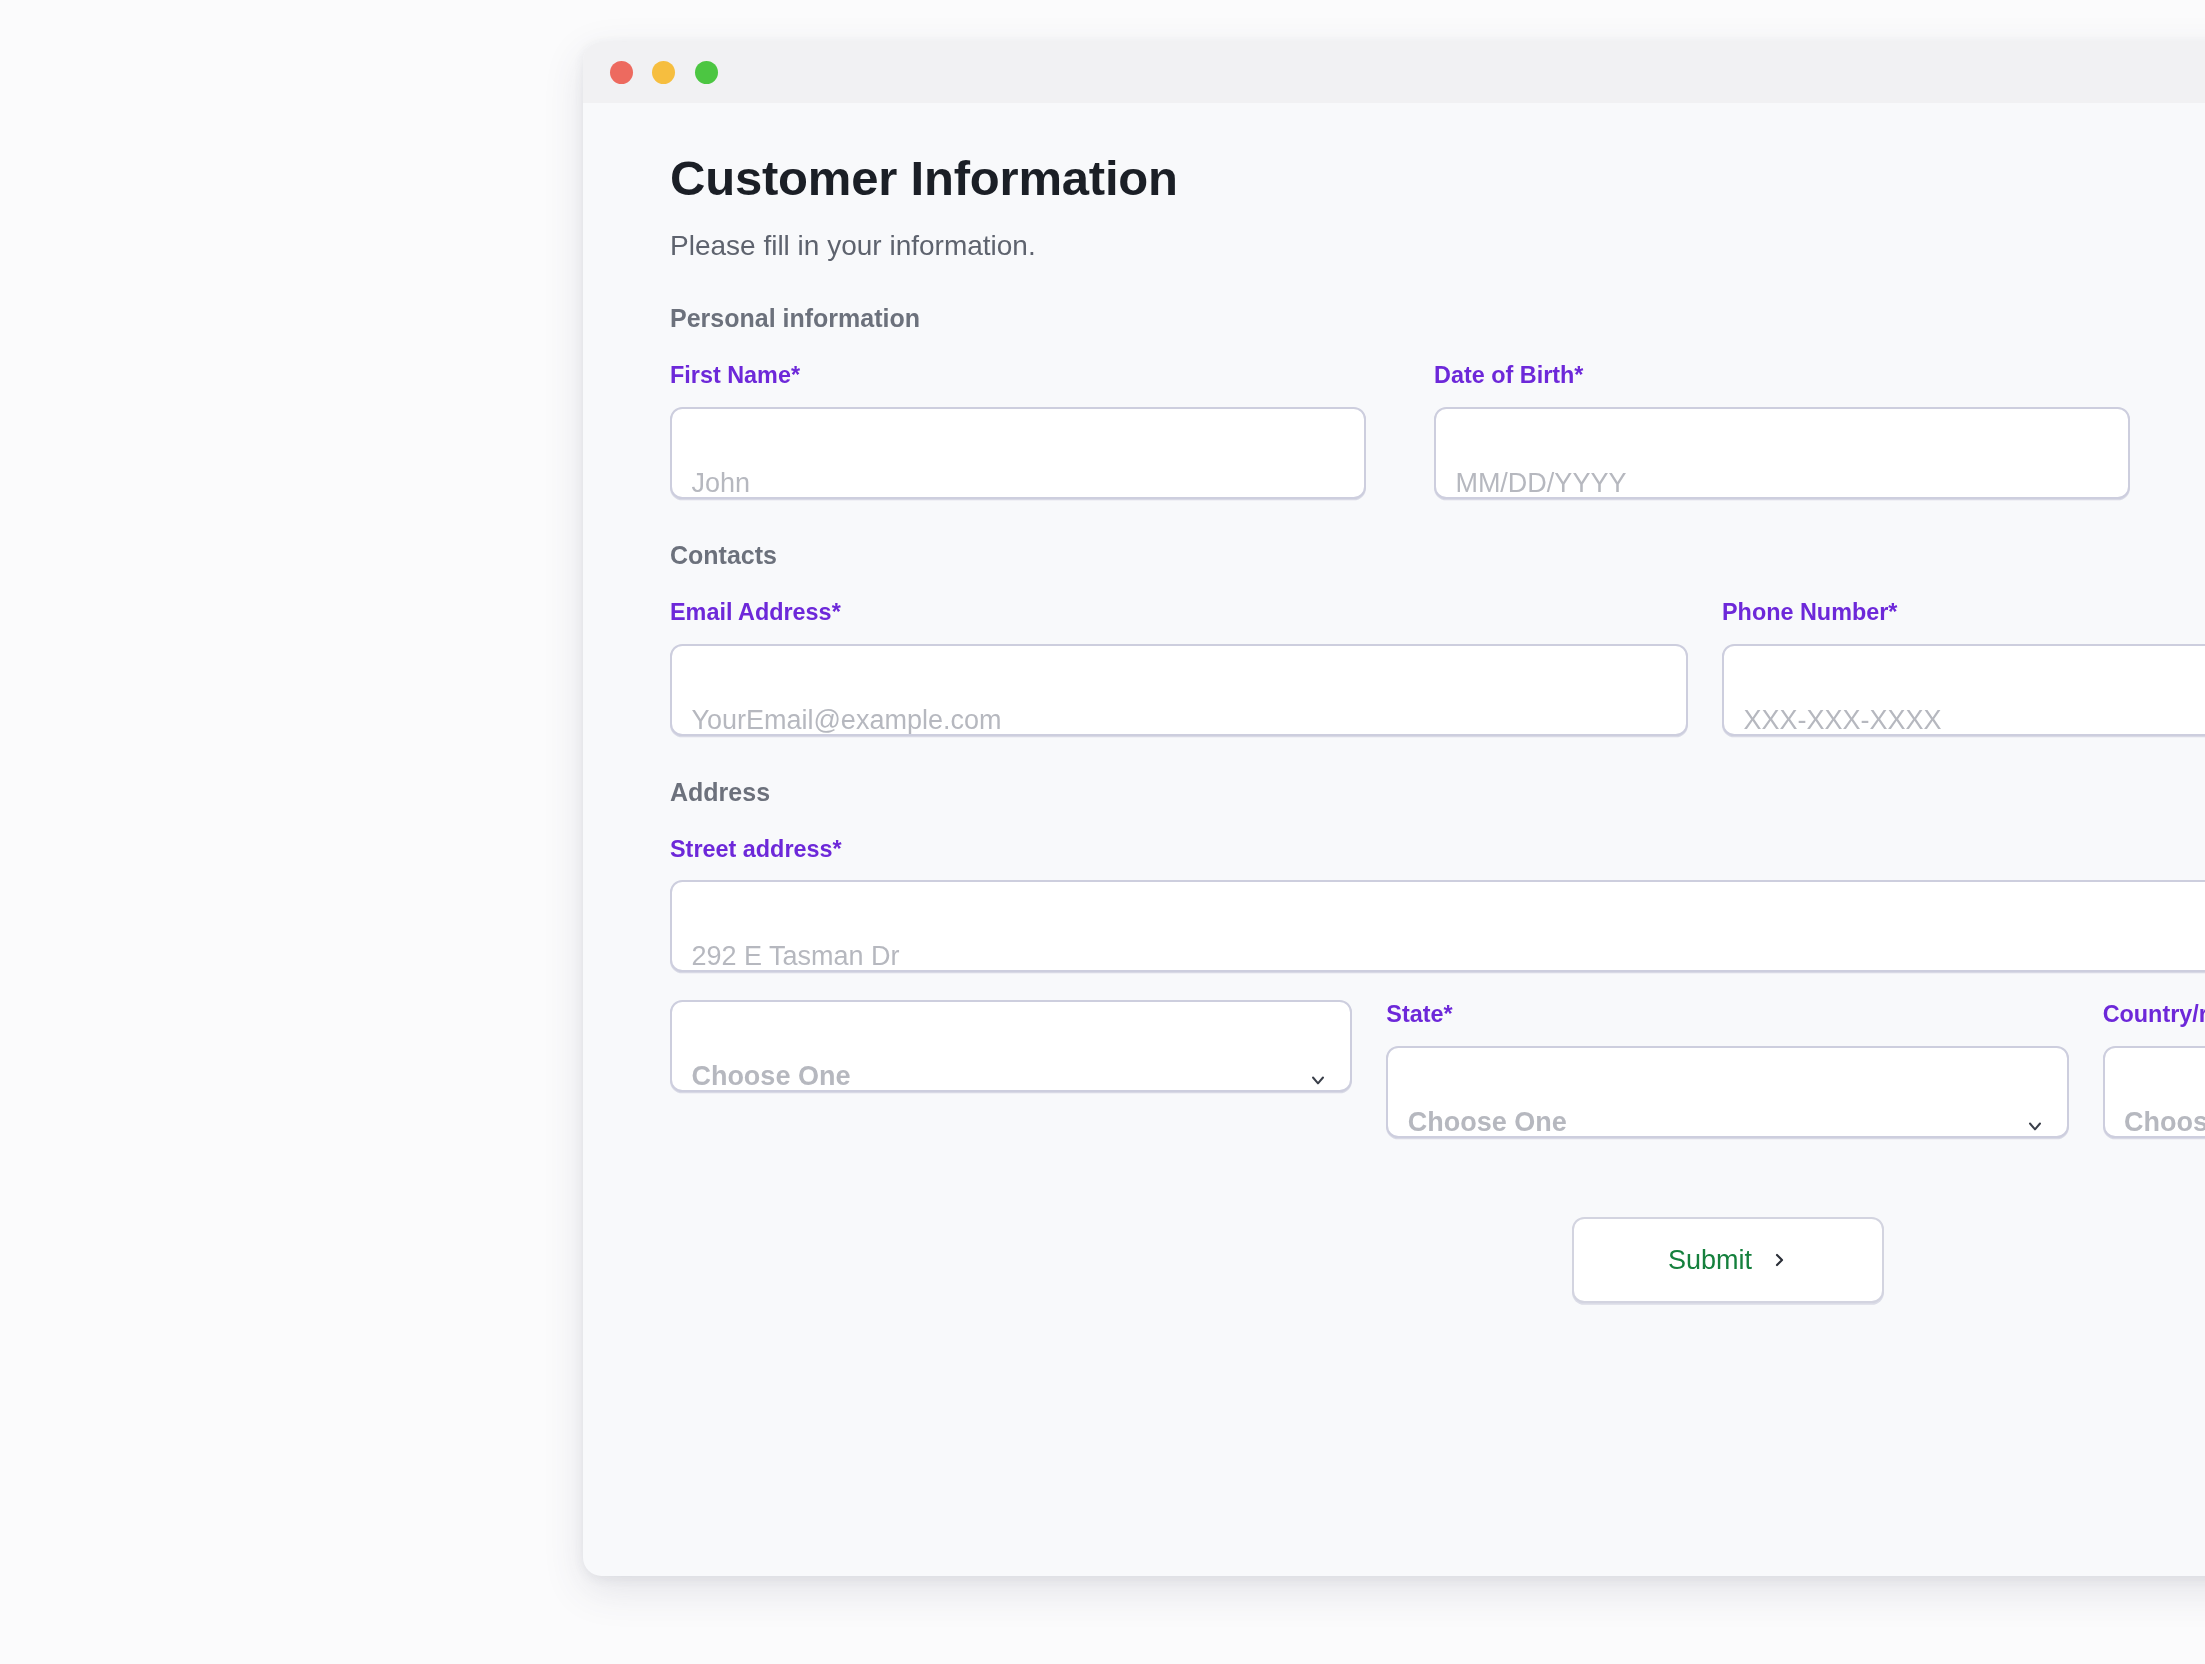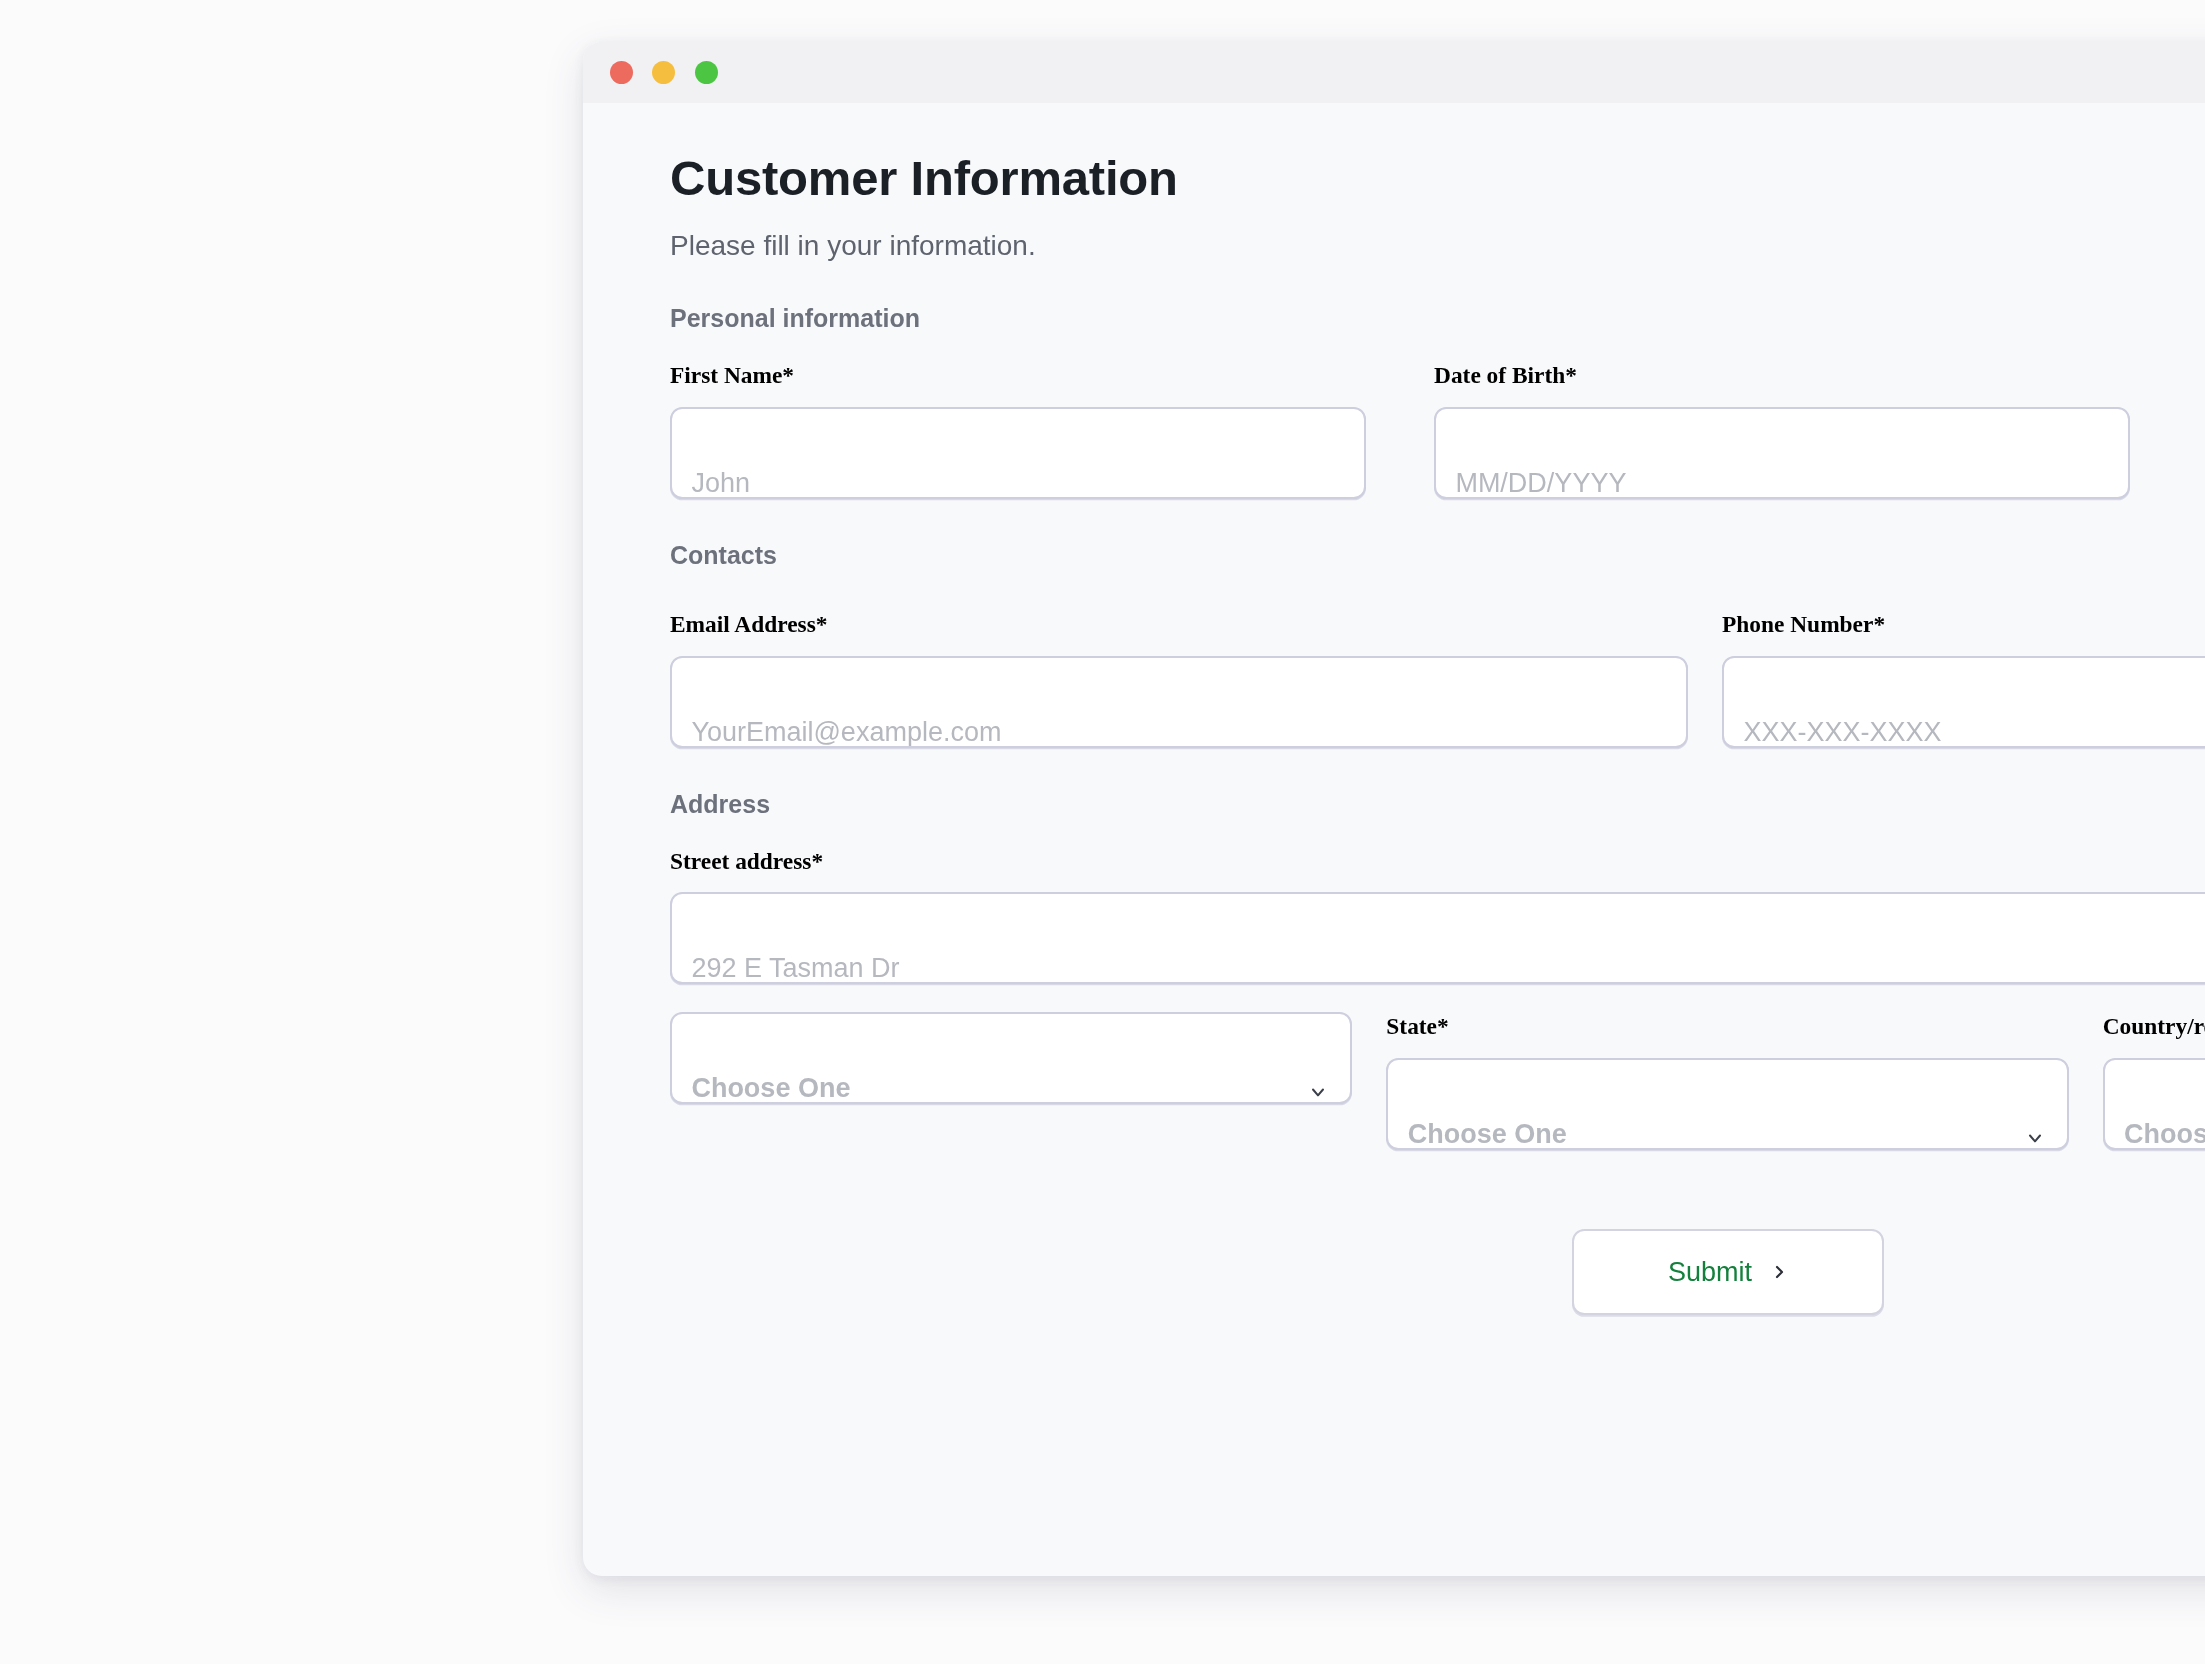--- a/index.html
+++ b/index.html
@@ -68,36 +68,35 @@
     margin-top: 41px;
     font-size: 25px;
     font-weight: bold;
     color: #6C717C;
     line-height: 1.2;
   }
 
   .field-label {
     font-size: 23.4px;
     font-weight: bold;
-    color: #000000;
+    color: #6d28d9;
     line-height: 1.2;
     margin-bottom: 17.6px;
-    font-family: Liberation Serif, serif;
   }
 
   .row {
     display: flex;
     margin-top: 28px;
   }
 
   .col { display: flex; flex-direction: column; }
 
   
   .col-third  { width: 696px; }
-  .col-half   { width: 1018px; margin-top: 12px; }
+  .col-half   { width: 1018px; }
   .col-street { width: 1696px; }
 
   .gut-sm { width: 34px; flex: none; }
   .gut-md { width: 34px; flex: none; }
 
   .control {
     height: 92px;
     background: #FFFFFF;
     border: 2.2px solid #CDCEDE;
     border-radius: 12.3px;

